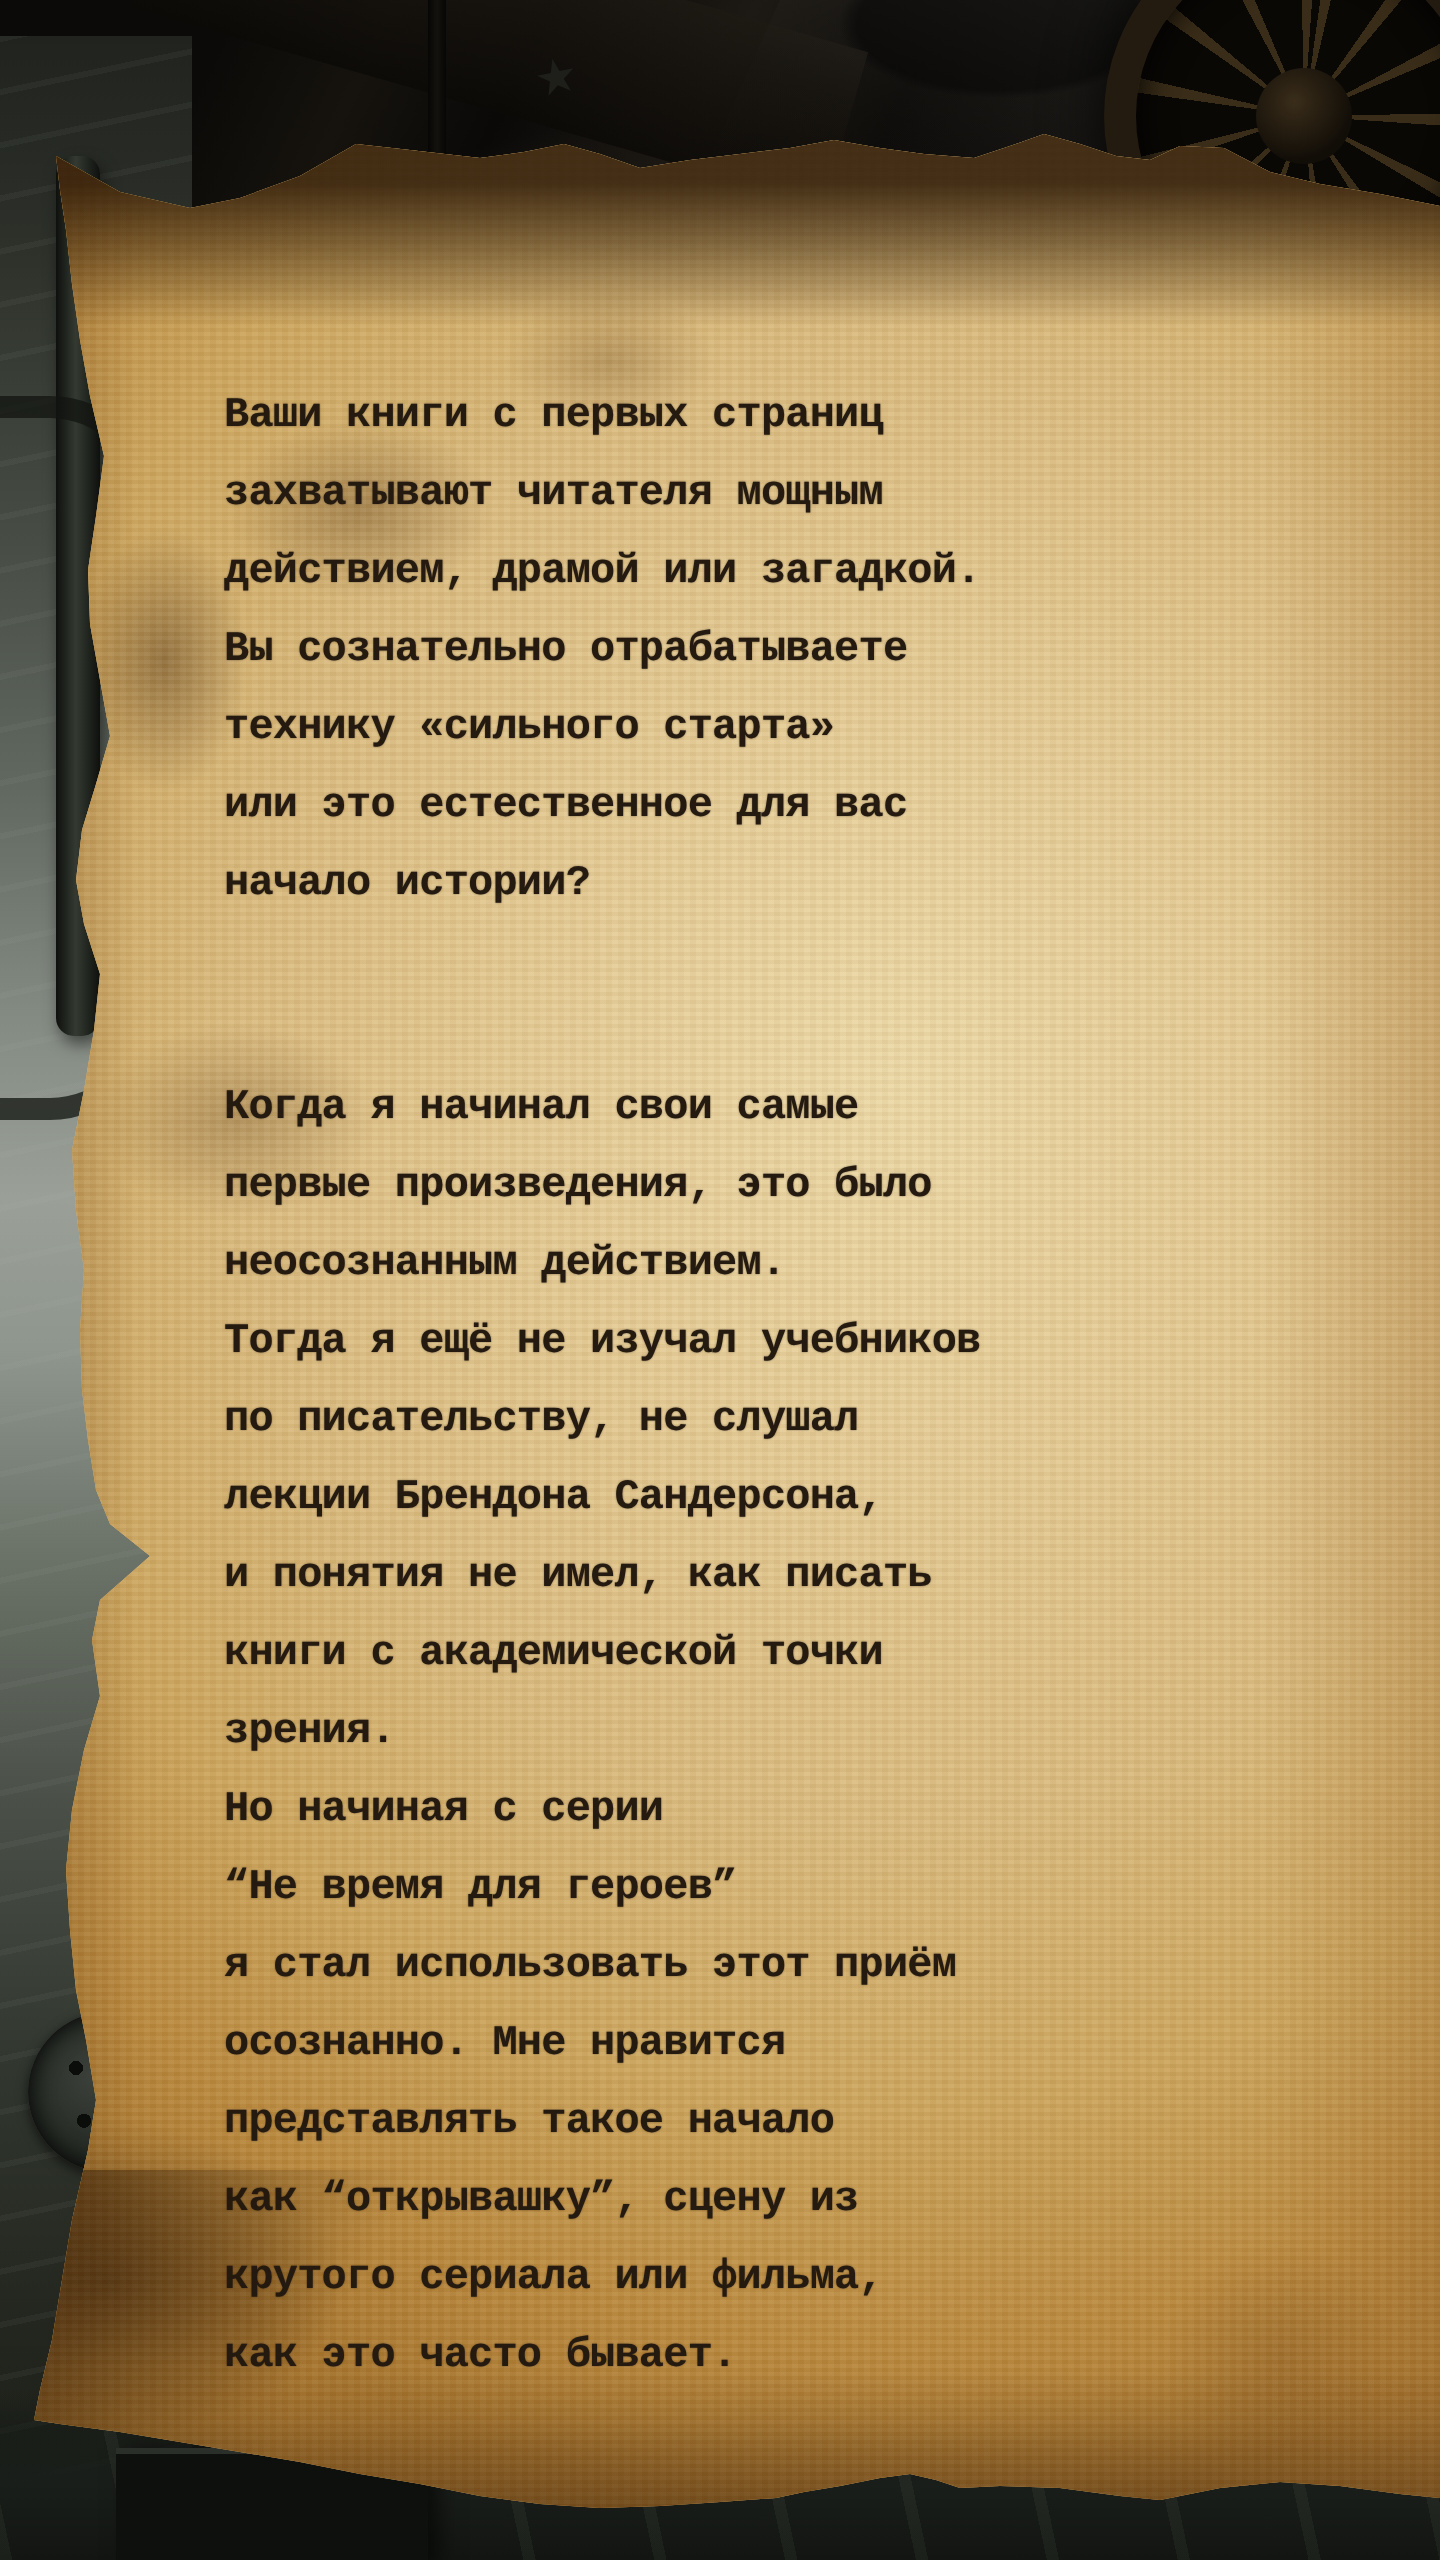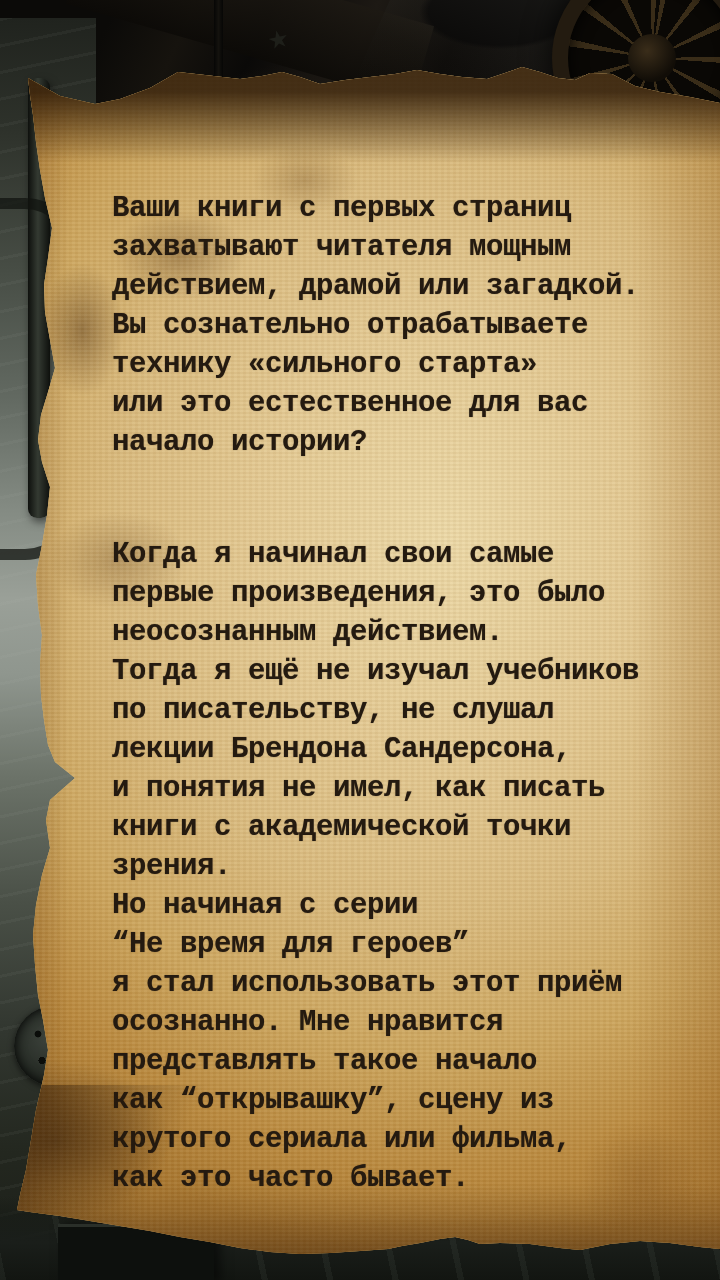--- a/index.html
+++ b/index.html
@@ -165,21 +165,21 @@
   .parchment-bottom-shade {
     position: absolute; left: 0; top: 1185px; width: 100%; height: 95px;
     background: linear-gradient(0deg, rgba(70,40,12,.55), rgba(70,40,12,0));
     pointer-events: none;
   }
 
   
   .text-block {
     position: absolute; left: 112px; top: 150px; width: 600px;
     font-weight: 700;
-    font-size: 29px;
+    font-size: 21px;
     line-height: 39px;
     letter-spacing: -0.4px;
     color: #241a10;
     text-shadow: 0 0 1px rgba(36,26,16,.55);
     white-space: pre-line;
   }
   .text-block p { margin: 0; }
   .text-block p.question { margin-bottom: 34px; }
 </style>
 </head>

